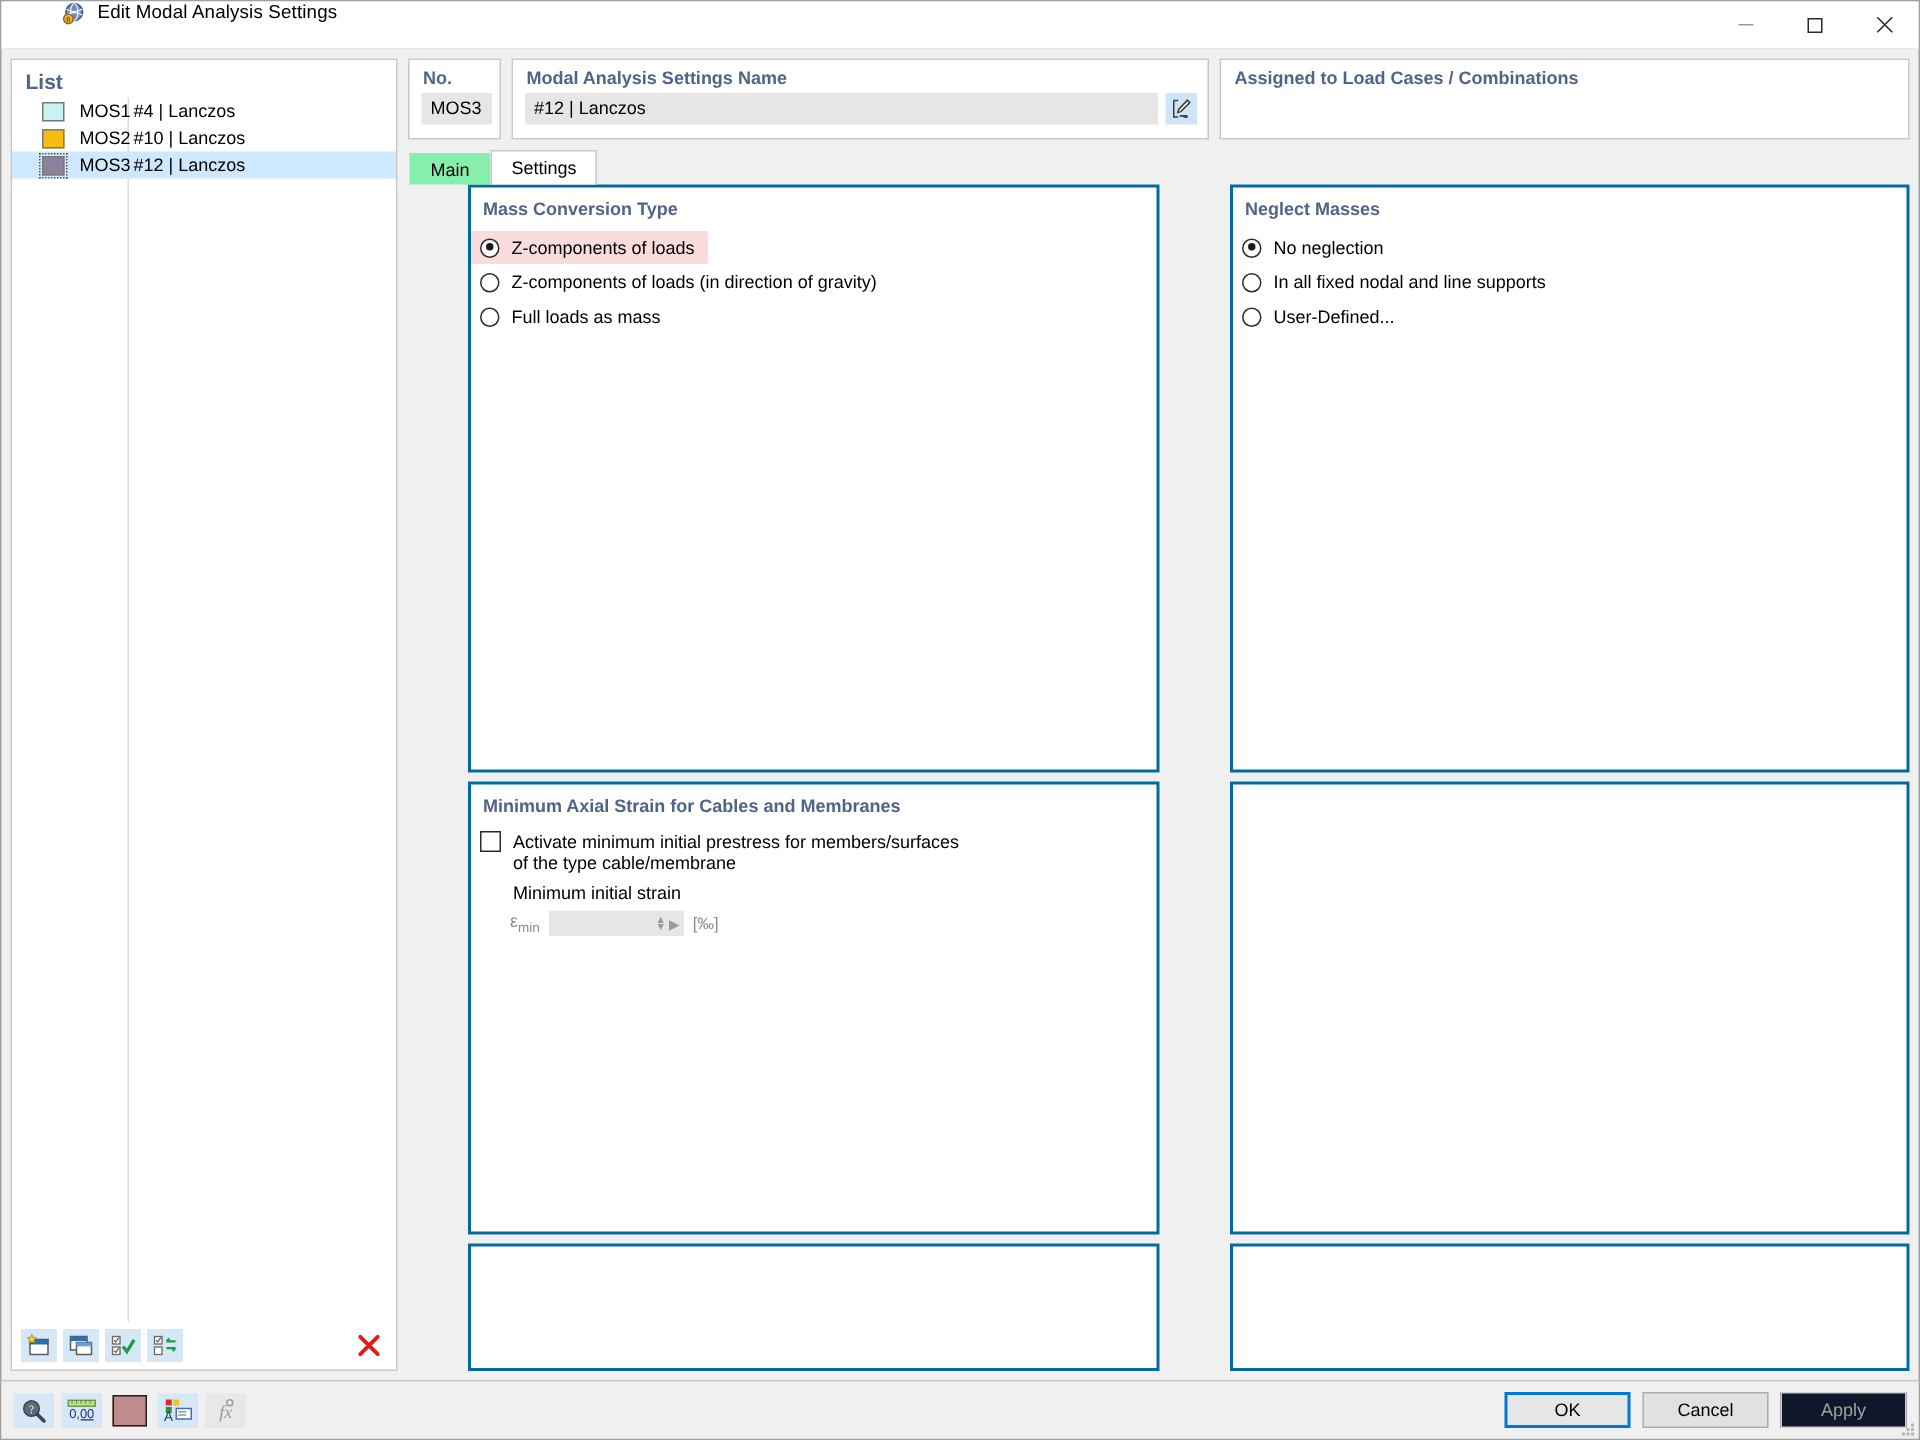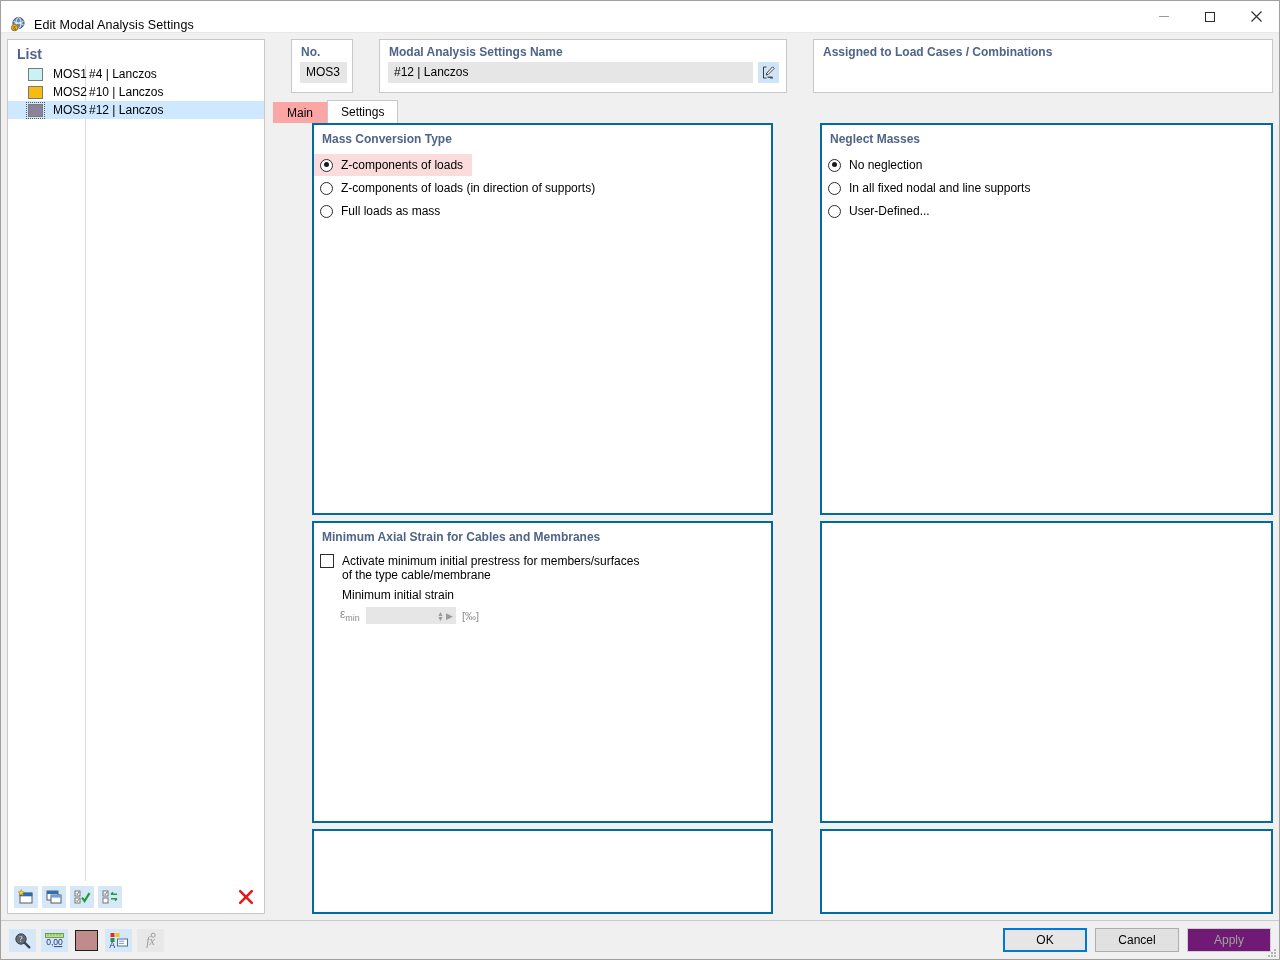--- a/index.html
+++ b/index.html
@@ -17,23 +17,24 @@
     background: #f0f0f0;
     border: 1px solid #a0a0a0;
     box-sizing: border-box;
     display: flex; flex-direction: column;
   }
 
   
   .titlebar {
     height: 31px; min-height: 31px;
     background: #ffffff;
-    display: flex; align-items: flex-end;
+    display: flex; align-items: flex-start;
     border-bottom: 1px solid #e8e8e8;
     position: relative;
+    padding-left: 31px;
   }
   .title-icon {
     width: 16px; height: 16px;
     margin-left: 9px; margin-right: 8px;
     position: relative; flex: 0 0 auto;
   }
   .title-text {
     font-size: 12.5px; color: #000;
     letter-spacing: .1px;
   }
@@ -107,21 +108,20 @@
   .right-panel {
     flex: 1; display: flex; flex-direction: column;
     padding-left: 7px; min-width: 0;
     margin-bottom: 6px;
   }
   .top-row { display: flex; gap: 7px; height: 54px; min-height: 54px; }
   .box {
     background: #ffffff;
     border: 1px solid #c8c8c8;
     box-sizing: border-box;
-    margin-left: 19px;
   }
   .box-label {
     color: #4f6488; font-weight: bold; font-size: 12px;
     padding: 5px 0 0 9px;
   }
   .no-box { width: 62px; min-width: 62px; }
   .name-box { flex: 1; min-width: 0; }
   .assign-box { width: 460px; min-width: 460px; }
   .field-row { display: flex; align-items: center; padding: 3px 7px 0 8px; gap: 5px; }
   .txtfield {
@@ -143,21 +143,21 @@
   
   .tabs {
     display: flex; align-items: flex-end;
     height: 23px; min-height: 23px;
     margin-top: 7px;
     padding-left: 1px;
     position: relative;
   }
   .tab {
     padding: 0 13px; height: 21px; line-height: 21px;
-    font-size: 12px; background: #fca5a5;
+    font-size: 12px; background: #86efac;
     border: 1px solid transparent;
     box-sizing: border-box;
   }
   .tab.active {
     background: #ffffff; height: 23px; line-height: 22px;
     border: 1px solid #c8c8c8; border-bottom: none;
   }
 
   
   .content {
@@ -236,21 +236,21 @@
   .dialog-buttons { margin-left: auto; display: flex; gap: 8px; }
   .btn {
     width: 84px; height: 24px;
     font-size: 12px; color: #000;
     background: #e1e1e1; border: 1px solid #adadad;
     display: flex; align-items: center; justify-content: center;
     font-family: "Liberation Sans", sans-serif;
     box-sizing: border-box;
   }
   .btn.primary { border: 2px solid #0078d7; background: #e6e6e6; margin-left: 48px; }
-  .btn.disabled { color: #a0a0a0; background: #701a75; border-color: #cecece; }
+  .btn.disabled { color: #a0a0a0; background: #0f172a; border-color: #cecece; }
   .grip {
     position: absolute; right: 3px; bottom: 2px;
     width: 10px; height: 10px;
   }
   .grip i {
     position: absolute; width: 2px; height: 2px; background: #b5b5b5;
   }
 </style>
 </head>
 <body>
@@ -390,21 +390,21 @@
 
         <div class="content-row row-1">
           <div class="pane pane-left">
             <div class="group-title">Mass Conversion Type</div>
             <div class="opt first highlighted">
               <span class="radio on"></span>
               <span>Z-components of loads</span>
             </div>
             <div class="opt">
               <span class="radio"></span>
-              <span>Z-components of loads (in direction of supports)</span>
+              <span>Z-components of loads (in direction of gravity)</span>
             </div>
             <div class="opt">
               <span class="radio"></span>
               <span>Full loads as mass</span>
             </div>
           </div>
           <div class="pane pane-right">
             <div class="group-title">Neglect Masses</div>
             <div class="opt first">
               <span class="radio on"></span>

